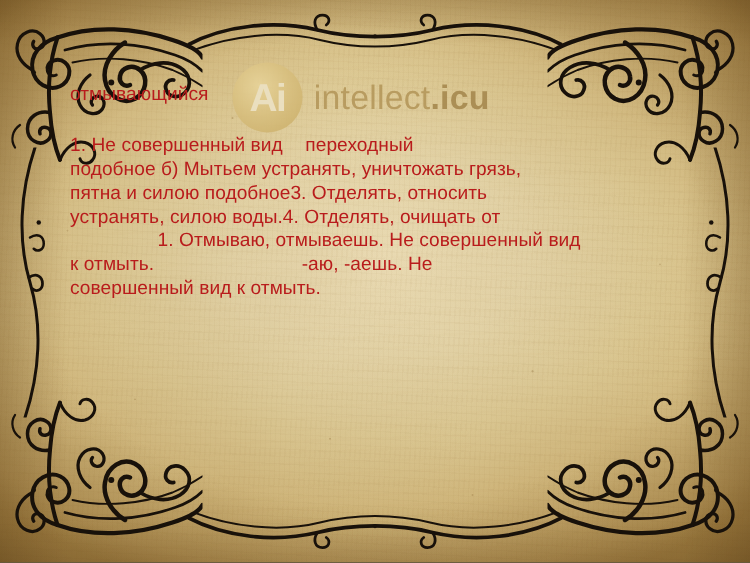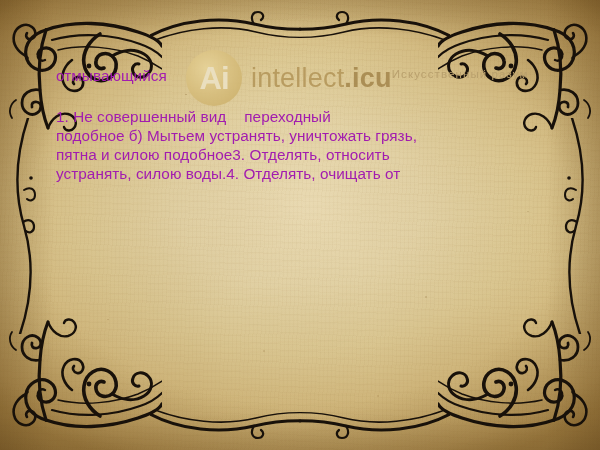--- a/index.html
+++ b/index.html
@@ -132,21 +132,21 @@
     letter-spacing: 1.1px;
     margin-top: 4px;
     font-family: "Liberation Sans", sans-serif;
   }
   
   #content {
     position: absolute;
     left: 56px;
     top: 66px;
     width: 500px;
-    color: #a21caf;
+    color: #b91c1c;
     font-size: 15.3px;
     line-height: 19px;
     letter-spacing: .05px;
   }
   #headword { margin: 0 0 22px 0; }
   .para { margin: 0; }
   .para.block-defs { }
   .gap-sm { display: inline-block; width: 18px; }
   .indent-1 { display: inline-block; width: 70px; }
   .gap-big { display: inline-block; width: 118px; }
@@ -266,30 +266,34 @@
       <circle cx="25" cy="60" r="1.8" fill="#18110a" stroke="none"></circle>
     </svg>
   </div>
 
   <div id="watermark">
     <div id="wm-badge">
       <span id="wm-badge-text">Ai</span>
     </div>
     <div id="wm-words">
       <div id="wm-title"><span>intellect</span><b>.icu</b></div>
-      <div id="wm-sub">Искусственный  разум</div>
     </div>
   </div>
 
   <div id="content">
 
     <div id="headword">отмывающийся</div>
 
     <div class="para block-defs">
       <div><span>1. Не совершенный вид</span><span class="gap-sm"></span><span>переходный</span></div>
       <div>подобное б) Мытьем устранять, уничтожать грязь,</div>
       <div>пятна и силою подобное3. Отделять, относить</div>
       <div>устранять, силою воды.4. Отделять, очищать от</div>
     </div>
 
+    <div class="para">
+      <div><span class="indent-1"></span><span>1. Отмываю, отмываешь. Не совершенный вид</span></div>
+      <div><span>к отмыть.</span><span class="gap-big"></span><span>-аю, -аешь. Не</span></div>
+      <div>совершенный вид  к отмыть.</div>
+    </div>
 
   </div>
 </div>
 
 </body></html>

